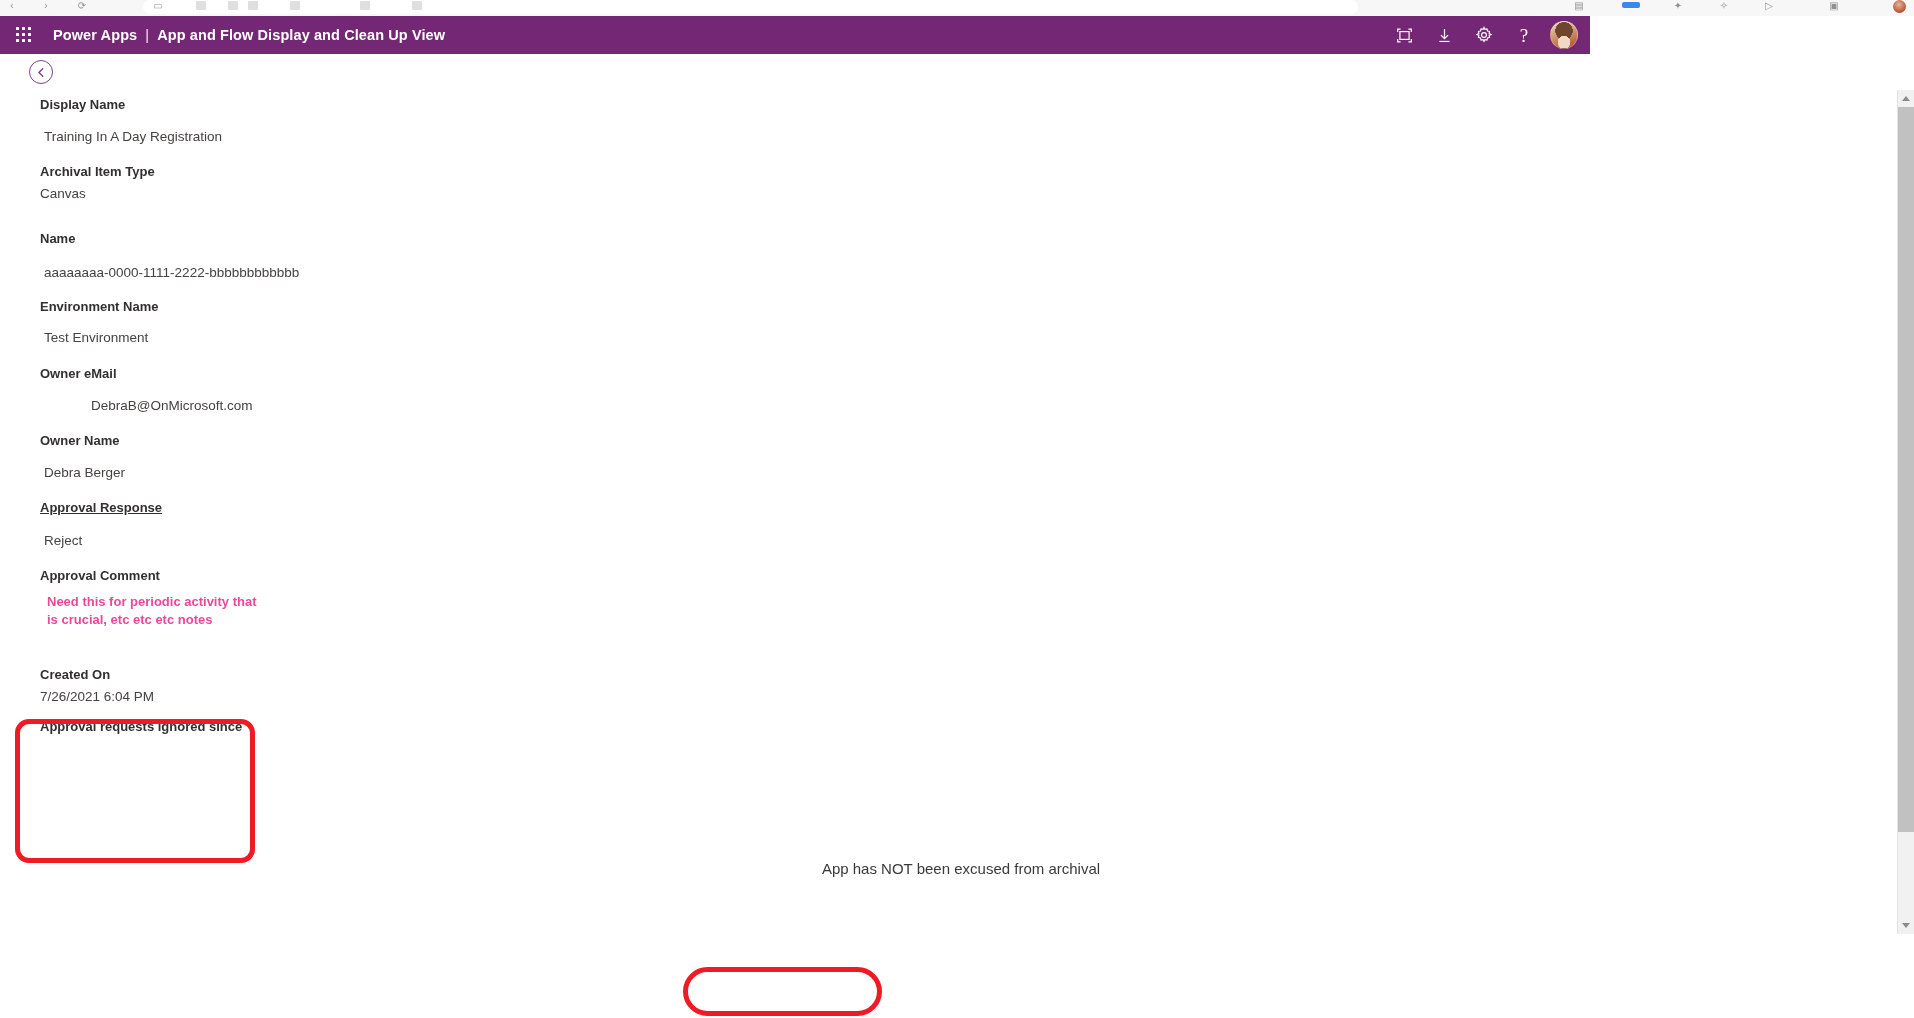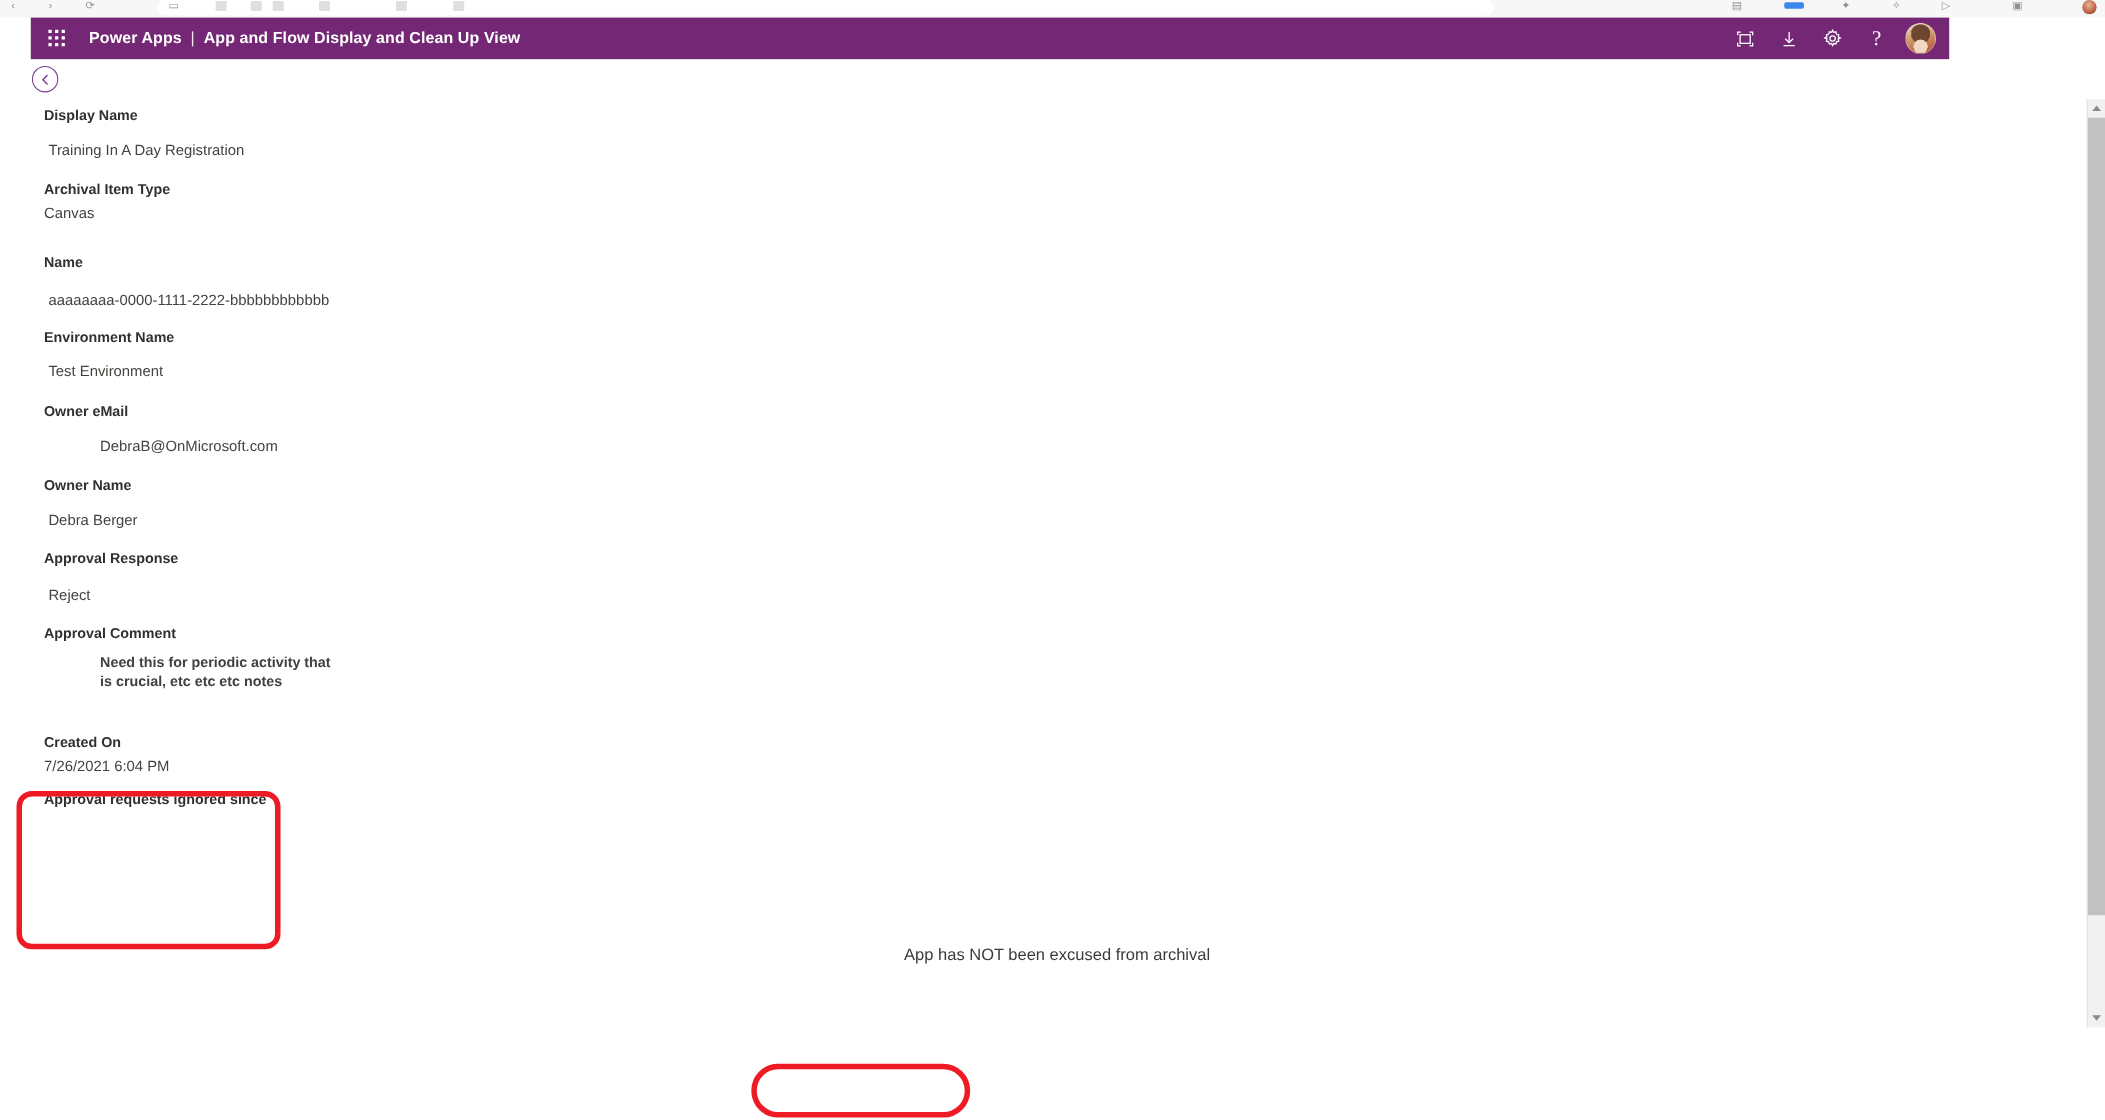--- a/index.html
+++ b/index.html
@@ -70,27 +70,26 @@
     top: 0px; left: 1893px;
     width: 13px; height: 13px;
     border-radius: 50%;
     background: radial-gradient(circle at 45% 35%, #e8b49a 0%, #c06a4a 55%, #7e2d20 100%);
   }
 
   
   .app-header {
     position: absolute;
     left: 0; top: 16px;
-    width: 1744px;
+    width: 1590px;
     height: 38px;
     background: #742774;
     display: flex;
     align-items: center;
     color: #ffffff;
-    margin-left: 28px;
   }
   .waffle {
     margin-left: 10px;
     width: 28px; height: 28px;
     display: grid;
     grid-template-columns: repeat(3, 4px);
     grid-template-rows: repeat(3, 4px);
     gap: 2px;
     align-content: center;
     justify-content: center;
@@ -190,23 +189,22 @@
     font-size: 13.5px;
     font-weight: 400;
     color: #45423f;
     white-space: nowrap;
   }
   .fld-value.multiline {
     white-space: normal;
     width: 215px;
     line-height: 1.42;
     font-weight: 600;
-    color: #404040;
+    color: #ec4899;
     font-size: 13px;
-    margin-left: 44px;
   }
 
   
   .status-line {
     position: absolute;
     left: 0; top: 806px;
     width: 1890px;
     text-align: center;
     font-size: 15px;
     color: #3b3a39;
@@ -397,21 +395,21 @@
 
       <div class="fld-label" style="left:24px; top:245px;">Environment Name</div>
       <div class="fld-value" style="left:28px; top:276px;">Test Environment</div>
 
       <div class="fld-label" style="left:24px; top:312px;">Owner eMail</div>
       <div class="fld-value" style="left:31px; top:344px;margin-left:44px;">DebraB@OnMicrosoft.com</div>
 
       <div class="fld-label" style="left:24px; top:379px;">Owner Name</div>
       <div class="fld-value" style="left:28px; top:411px;">Debra Berger</div>
 
-      <div class="fld-label" style="left:24px; top:446px;">Approval Response</div>
+      <div class="fld-label" style="left:24px; top:446px;text-decoration:underline;">Approval Response</div>
       <div class="fld-value" style="left:28px; top:479px;">Reject</div>
 
       <div class="fld-label" style="left:24px; top:514px;">Approval Comment</div>
       <div class="fld-value multiline" style="left:31px; top:539px;">Need this for periodic activity that is crucial, etc etc etc notes</div>
 
       <div class="fld-label" style="left:24px; top:613px;">Created On</div>
       <div class="fld-value" style="left:24px; top:635px;">7/26/2021 6:04 PM</div>
 
       <div class="fld-label" style="left:24px; top:665px;">Approval requests ignored since</div>
     </div>

